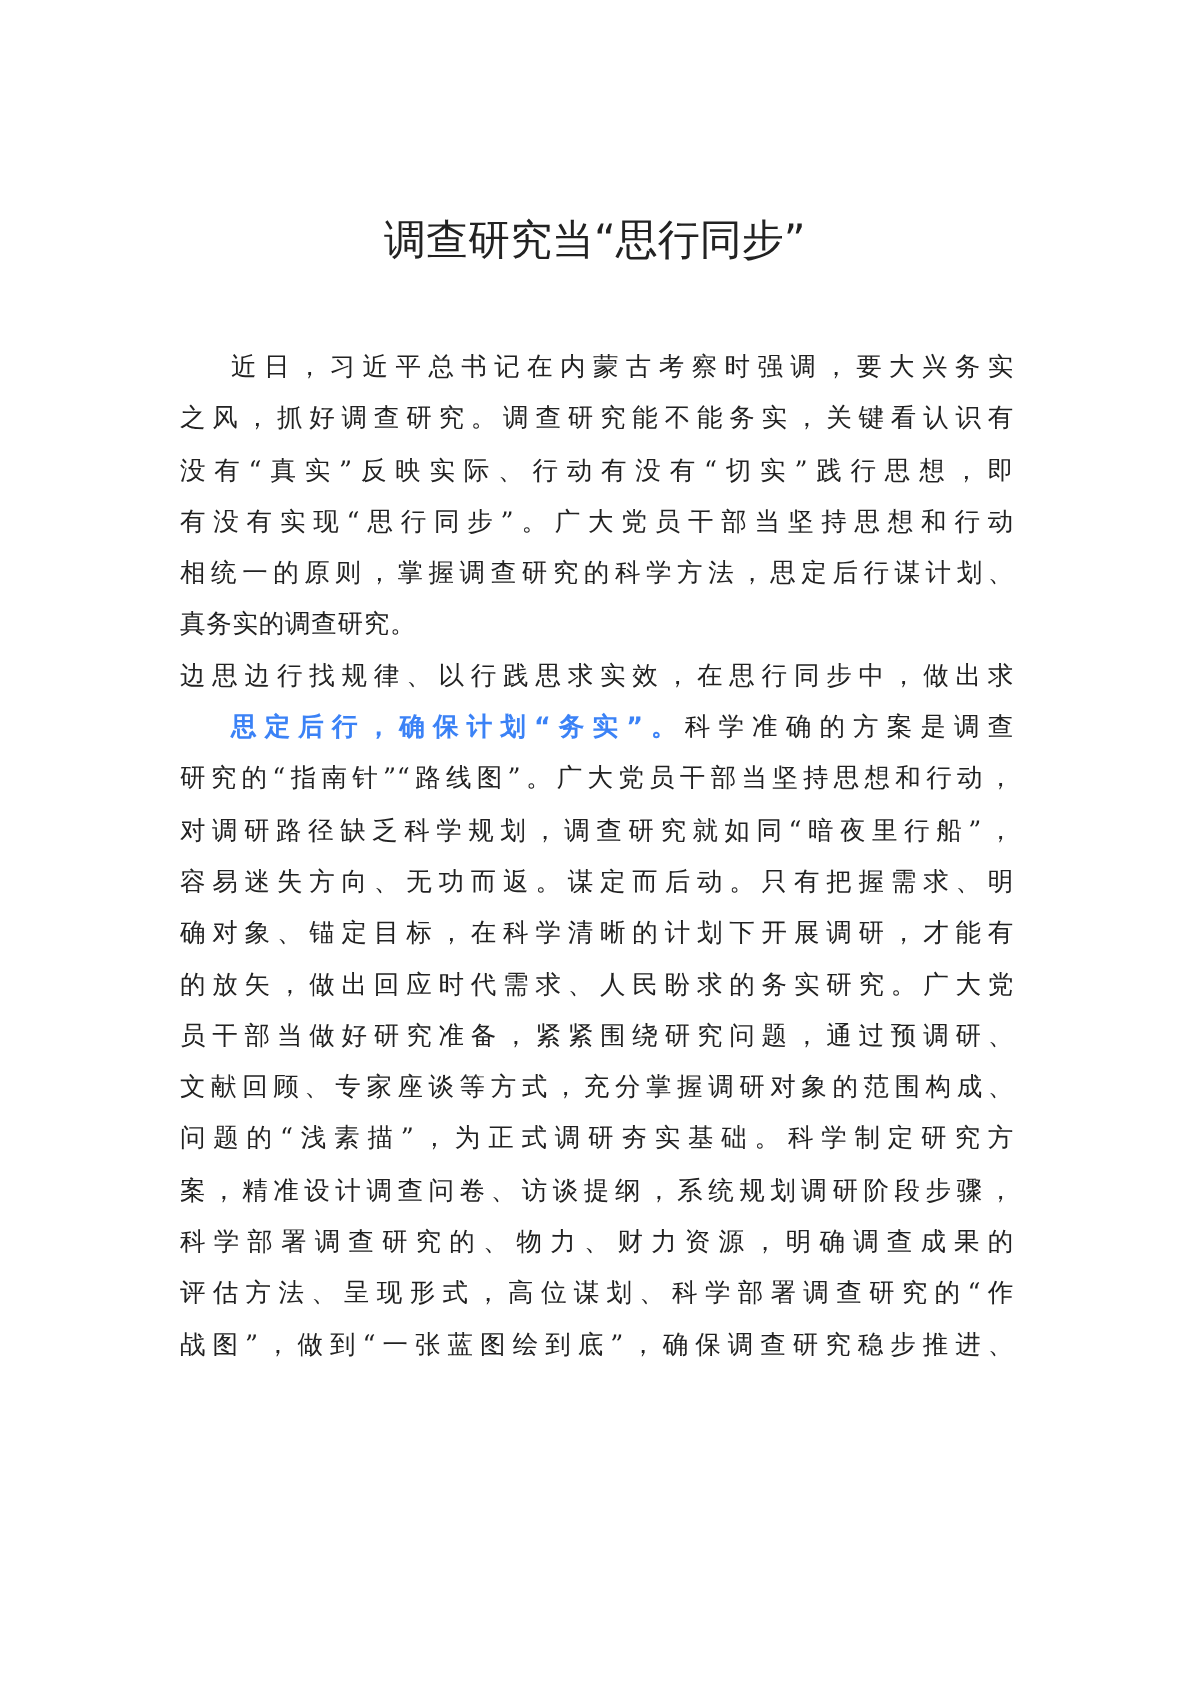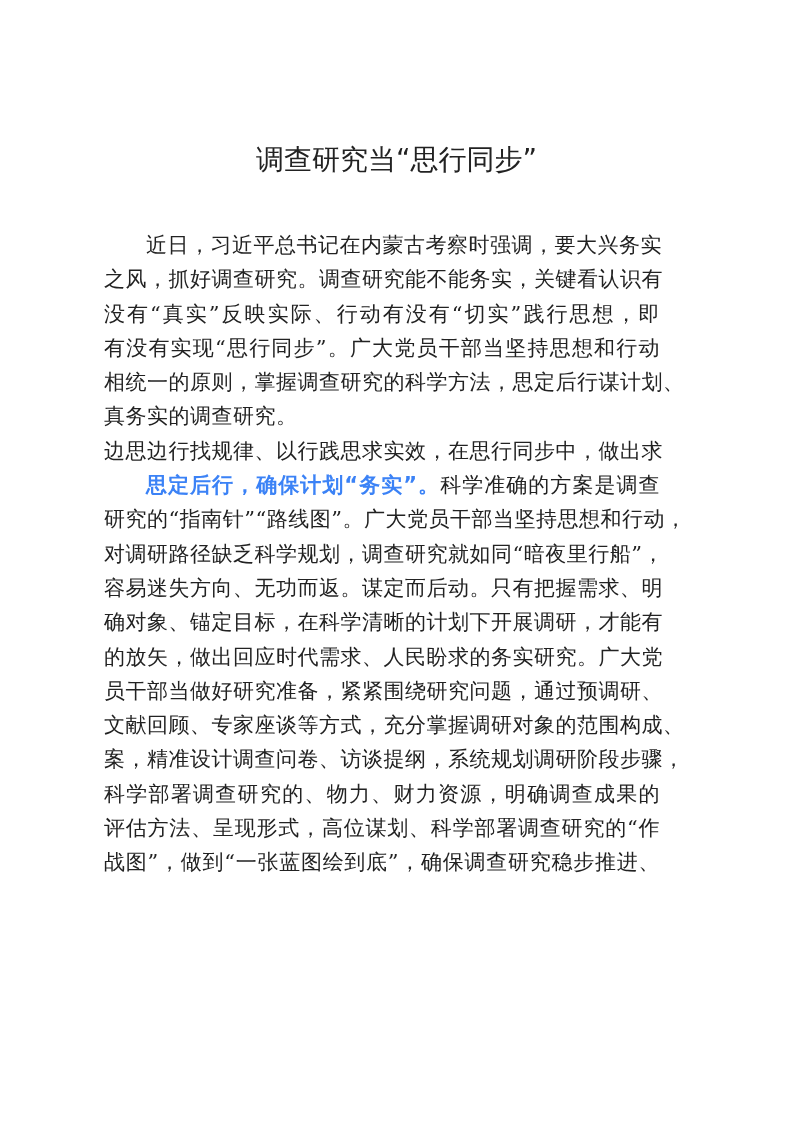--- a/index.html
+++ b/index.html
@@ -4,23 +4,23 @@
   <style>
     html, body { margin: 0; padding: 0; background: #ffffff; }
     body { width: 793px; height: 1122px; position: relative; overflow: hidden; color: #1a1a1a; }
     .page { position: absolute; left: 0; top: 0; width: 793px; height: 844px; background: #fff; }
     .title {
       position: absolute; top: 140px; left: 0; width: 793px; text-align: center;
       font-family: "DejaVu Sans", "Liberation Sans", sans-serif;
       font-size: 28px; line-height: 40px; color: #222; letter-spacing: 0px; margin: 0; font-weight: normal;
     }
     .body {
-      position: absolute; left: 104px; top: 228px; width: 556px;
+      position: absolute; left: 120px; top: 228px; width: 556px;
       font-family: "DejaVu Serif", "Liberation Serif", serif;
-      font-size: 21px; line-height: 34.3px; color: #222;
+      font-size: 17px; line-height: 34.3px; color: #222;
     }
     .para { margin: 0; text-indent: 2em; text-align: justify; text-align-last: justify; letter-spacing: 0.5px; }
     .line { display: block; text-indent: 0; text-align: justify; text-align-last: justify; white-space: nowrap; }
     .line.first { padding-left: 2em; }
     .line.end { text-align-last: left; }
     .bold { font-family: "DejaVu Sans", "Liberation Sans", sans-serif; font-weight: bold; color: #3b82f6; }
   </style>
 </head>
 <body>
 
@@ -40,19 +40,20 @@
 
     <div class="para">
       <span class="line first"><span class="bold">思定后行，确保计划“务实”。</span><span>科学准确的方案是调查</span></span>
       <span class="line">研究的“指南针”“路线图”。广大党员干部当坚持思想和行动，</span>
       <span class="line">对调研路径缺乏科学规划，调查研究就如同“暗夜里行船”，</span>
       <span class="line">容易迷失方向、无功而返。谋定而后动。只有把握需求、明</span>
       <span class="line">确对象、锚定目标，在科学清晰的计划下开展调研，才能有</span>
       <span class="line">的放矢，做出回应时代需求、人民盼求的务实研究。广大党</span>
       <span class="line">员干部当做好研究准备，紧紧围绕研究问题，通过预调研、</span>
       <span class="line">文献回顾、专家座谈等方式，充分掌握调研对象的范围构成、</span>
+      <span class="line">问题的“浅素描”，为正式调研夯实基础。科学制定研究方</span>
       <span class="line">案，精准设计调查问卷、访谈提纲，系统规划调研阶段步骤，</span>
       <span class="line">科学部署调查研究的、物力、财力资源，明确调查成果的</span>
       <span class="line">评估方法、呈现形式，高位谋划、科学部署调查研究的“作</span>
       <span class="line">战图”，做到“一张蓝图绘到底”，确保调查研究稳步推进、</span>
     </div>
   </div>
 </div>
 
 </body></html>

